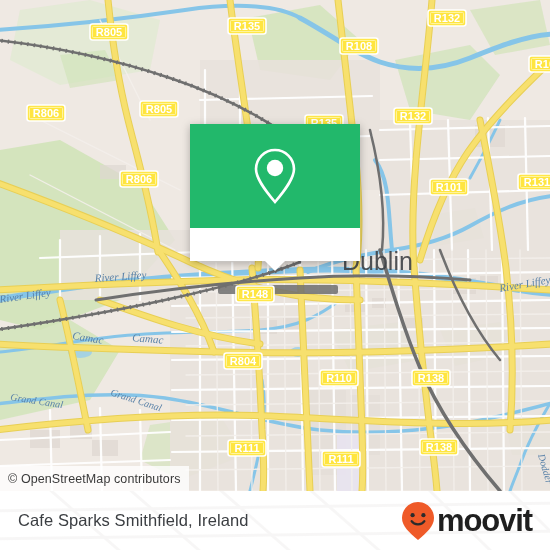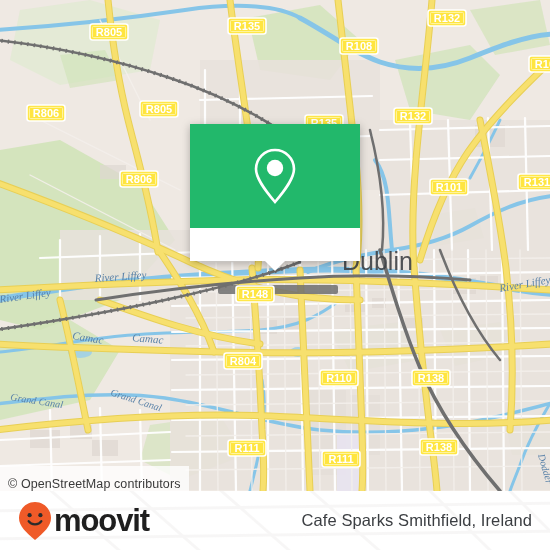--- a/index.html
+++ b/index.html
@@ -29,21 +29,21 @@
   #map-canvas { position:absolute; left:0; top:0; }
 
   
   #attribution {
     position: absolute;
     left: 0;
     bottom: 0;
     height: 25px;
     padding: 0 8px;
     display: flex;
-    align-items: flex-end;
+    align-items: center;
     background: rgba(255,255,255,0.78);
     font-size: 12.5px;
     color: #3a3a3a;
     letter-spacing: .1px;
     z-index: 40;
   }
 
   
   #popup {
     position: absolute;
@@ -469,26 +469,26 @@
           <path d="M120,-10 L210,69"></path>
         <path d="M210,-10 L300,69"></path>
           <path d="M300,-10 L390,69"></path>
         <path d="M420,-10 L500,69"></path>
           <path d="M500,-10 L560,50"></path>
         <path d="M-10,20 L560,12"></path>
           <path d="M-10,48 L560,40"></path>
       </g>
     </svg>
 
+    <div id="place-title">Cafe Sparks Smithfield, Ireland</div>
+
     <div id="brand">
       <svg width="34" height="40" viewBox="0 0 34 40">
         <path d="M17 1 C8.2 1 1 8.2 1 17 C1 25 8 31.5 17 39 C26 31.5 33 25 33 17 C33 8.2 25.8 1 17 1 Z" fill="#ef5a28"></path>
         <circle cx="11.6" cy="14.2" r="2.1" fill="#2b2b2b"></circle>
         <circle cx="22.4" cy="14.2" r="2.1" fill="#2b2b2b"></circle>
         <path d="M10.6 20.2 C13.2 24.4 20.8 24.4 23.4 20.2" fill="none" stroke="#2b2b2b" stroke-width="2.2" stroke-linecap="round"></path>
       </svg>
       <span id="brand-word">moovit</span>
     </div>
-
-    <div id="place-title">Cafe Sparks Smithfield, Ireland</div>
   </div>
 
 </div>
 
 </body></html>

